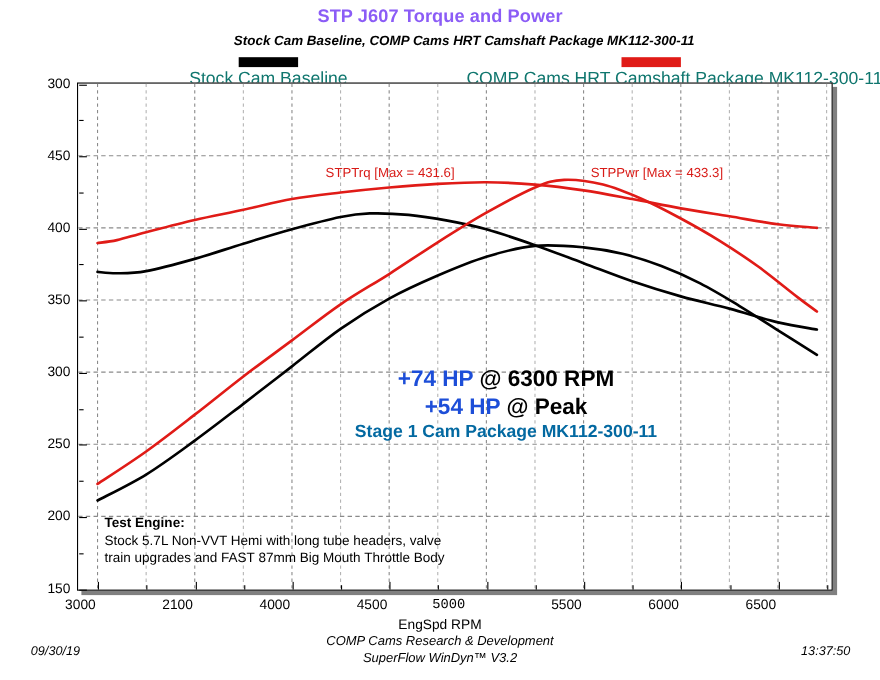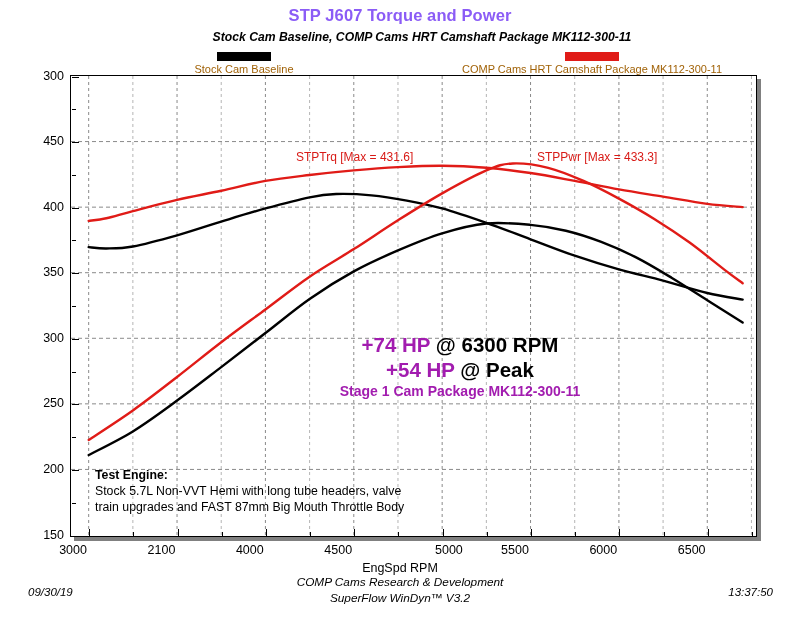--- a/index.html
+++ b/index.html
@@ -40,22 +40,22 @@
   
   .legend-entry {
     position: absolute;
     text-align: center;
   }
   .legend-swatch {
     width: 54px; height: 9px;
     margin: 0 auto 2px auto;
   }
   .legend-label {
-    font-size: 11px;
-    color: #a16207;
+    font-size: 16px;
+    color: #0f766e;
     white-space: nowrap;
   }
   #legend-stock { left: 119px; top: 52px; width: 250px; }
   #legend-comp  { left: 424px; top: 52px; width: 336px; }
 
   
   #plot-shadow {
     position: absolute;
     left: 74px; top: 79px;
     width: 687px; height: 462px;
@@ -123,27 +123,27 @@
     text-align: center;
     line-height: 1.22;
   }
   .callout-line-1, .callout-line-2 {
     font-size: 20.5px;
     font-weight: bold;
     color: #000;
     white-space: nowrap;
   }
   .callout-line-3 {
-    font-size: 14px;
-    font-weight: bold;
-    color: #a21caf;
+    font-size: 16px;
+    font-weight: bold;
+    color: #0369a1;
     white-space: nowrap;
     margin-top: 1px;
   }
-  .hp-red { color: #a21caf; }
+  .hp-red { color: #1d4ed8; }
 
   #notes {
     position: absolute;
     left: 95px; top: 468px;
     width: 400px;
   }
   .notes-heading {
     font-size: 12.3px;
     font-weight: bold;
     color: #000;
@@ -262,21 +262,21 @@
       <div class="ytick-mark minor" style="left: 71.5px; top: 174.857px;"></div>
       <div class="ytick-mark minor" style="left: 71.5px; top: 109.286px;"></div>
       <div class="xtick-label" style="left: 59.1744px; top: 543px;">3000</div>
       <div class="xtick-mark" style="left: 89.1744px; top: 529px;"></div>
       <div class="xtick-label" style="left: 147.547px; top: 543px;">2100</div>
       <div class="xtick-mark" style="left: 177.547px; top: 529px;"></div>
       <div class="xtick-label" style="left: 235.919px; top: 543px;">4000</div>
       <div class="xtick-mark" style="left: 265.919px; top: 529px;"></div>
       <div class="xtick-label" style="left: 324.291px; top: 543px;">4500</div>
       <div class="xtick-mark" style="left: 354.291px; top: 529px;"></div>
-      <div class="xtick-label" style="left: 435px; top: 543px;">5000</div>
+      <div class="xtick-label" style="left: 393px; top: 543px; font-family: Liberation Mono, monospace;">5000</div>
       <div class="xtick-mark" style="left: 442.663px; top: 529px;"></div>
       <div class="xtick-label" style="left: 501.035px; top: 543px;">5500</div>
       <div class="xtick-mark" style="left: 531.035px; top: 529px;"></div>
       <div class="xtick-label" style="left: 589.407px; top: 543px;">6000</div>
       <div class="xtick-mark" style="left: 619.407px; top: 529px;"></div>
       <div class="xtick-label" style="left: 677.779px; top: 543px;">6500</div>
       <div class="xtick-mark" style="left: 707.779px; top: 529px;"></div>
       <div class="xtick-mark minor" style="left: 133.36px; top: 532px;"></div>
       <div class="xtick-mark minor" style="left: 221.733px; top: 532px;"></div>
       <div class="xtick-mark minor" style="left: 310.105px; top: 532px;"></div>

